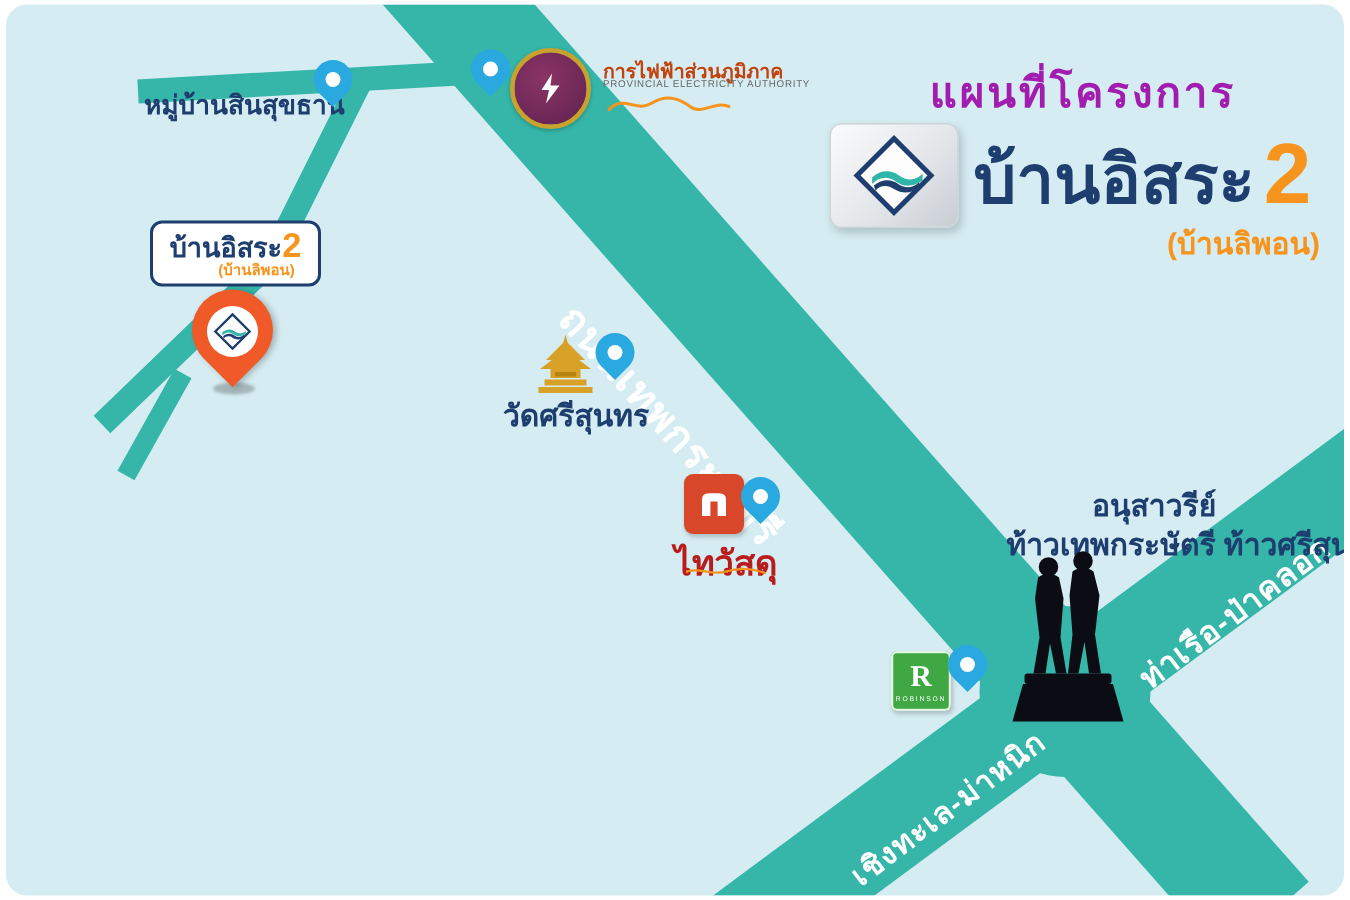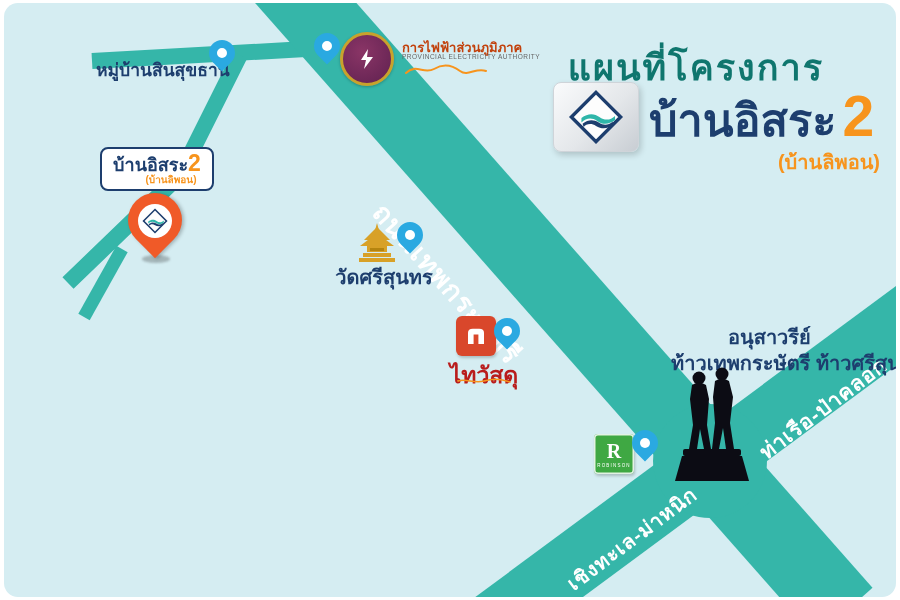--- a/index.html
+++ b/index.html
@@ -16,22 +16,22 @@
   .pin { position:absolute; width:26px; height:26px; background:#2aa9e1;
          border-radius:50% 50% 50% 0; transform:rotate(-45deg); }
   .pin::after { content:""; position:absolute; left:8px; top:8px; width:10px; height:10px;
                 border-radius:50%; background:#ffffff; }
 
   .lbl-navy { color:#1d3e6e; font-weight:bold; white-space:nowrap; }
   .road-label { color:#ffffff; font-weight:bold; white-space:nowrap;
                 transform-origin:left top; letter-spacing:1px; }
 
   
-  .map-title { top:36px; right:72px; font-size:36px; font-weight:bold;
-               color:#0f766e; letter-spacing:2px; white-space:nowrap;text-align:center; }
+  .map-title { top:36px; right:72px; font-size:28px; font-weight:bold;
+               color:#a21caf; letter-spacing:2px; white-space:nowrap;text-align:center; }
   .logo-tile { left:549px; top:79px; width:86px; height:70px; border-radius:8px;
                background:linear-gradient(135deg,#fafbfc 0%,#e4e7ea 55%,#c8cdd3 100%);
                border:1px solid #cfd4d9; box-shadow:2px 3px 6px rgba(0,0,0,.18);
                display:flex; align-items:center; justify-content:center; }
   .brand-row { left:645px; top:80px; white-space:nowrap; }
   .brand-name { font-size:45px; font-weight:bold; color:#1d3e6e; }
   .brand-num  { font-size:57px; font-weight:bold; color:#f7941d; margin-left:6px; }
   .brand-sub  { top:143px; right:16px; font-size:20px; font-weight:bold; color:#f7941d; }
 
   

